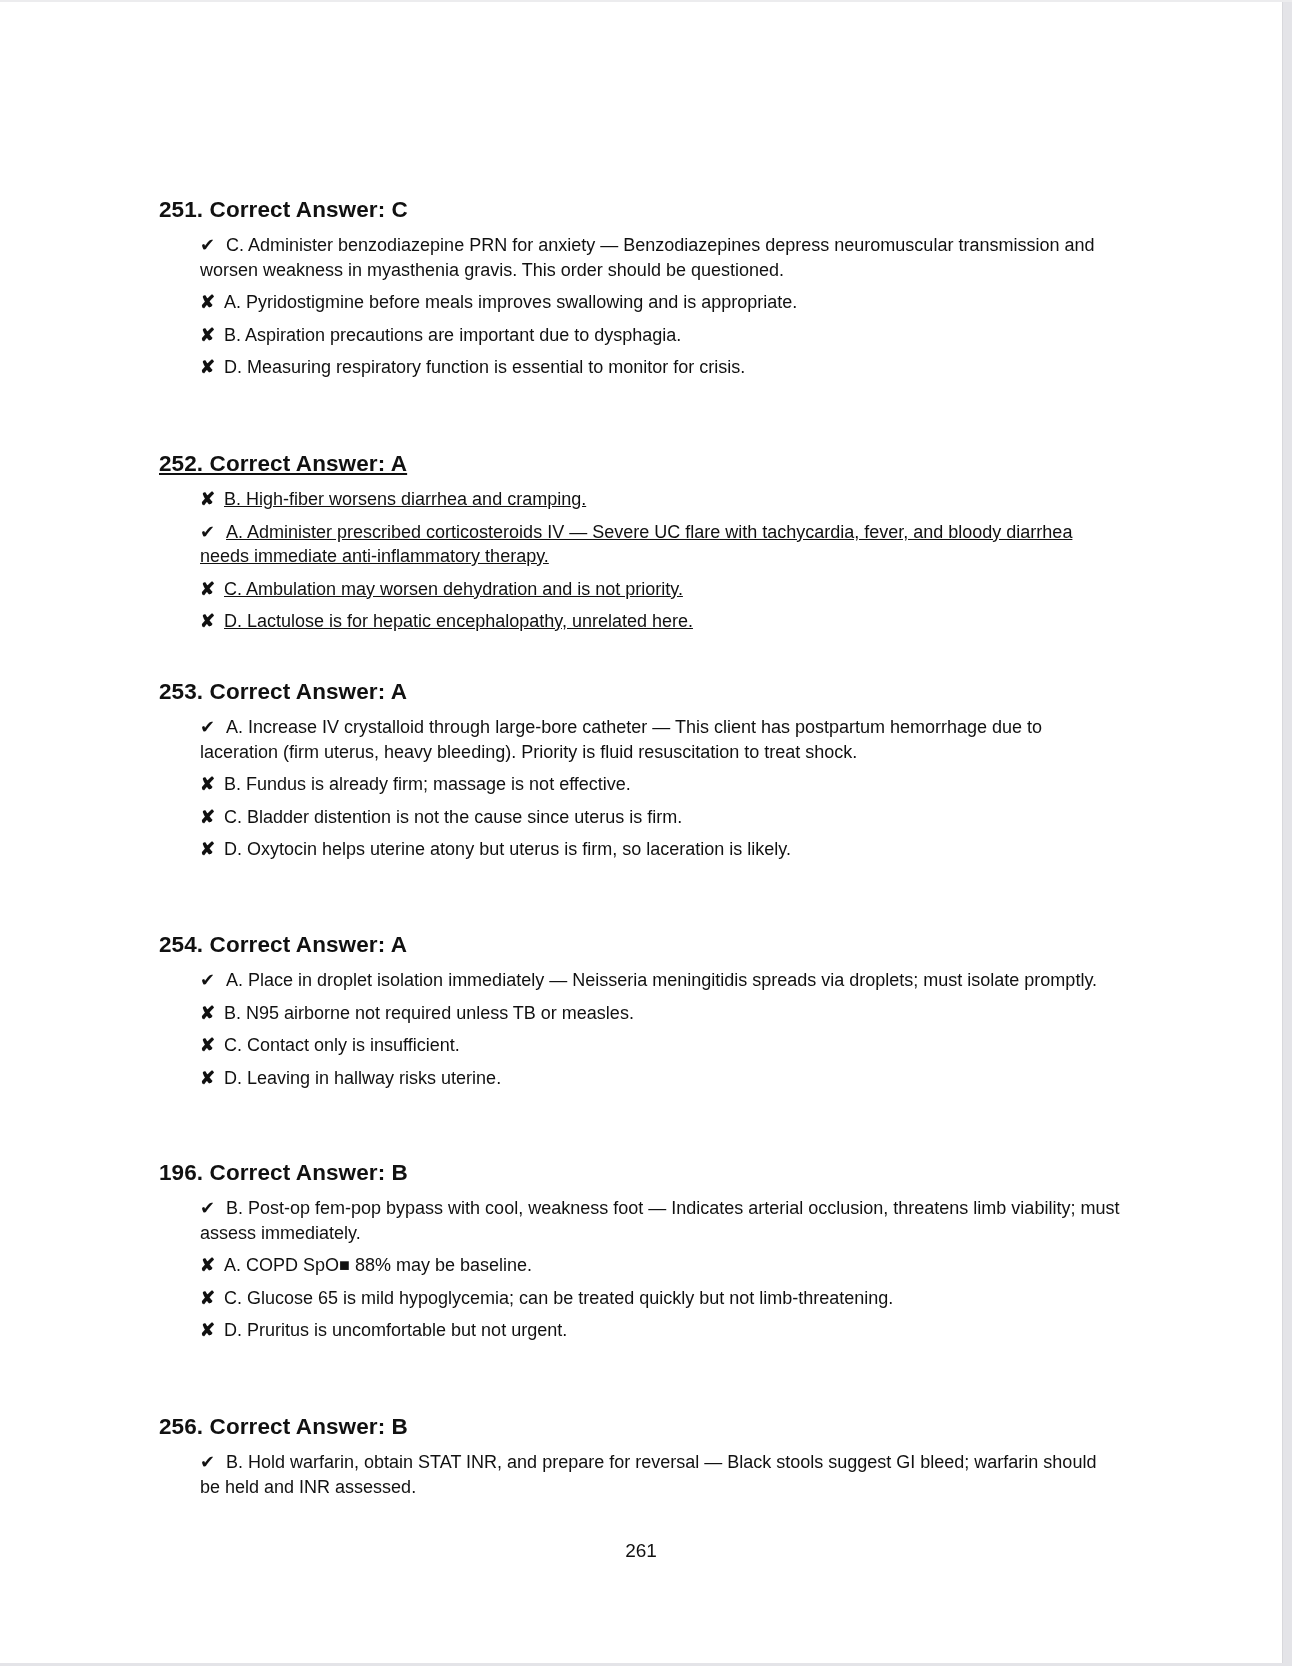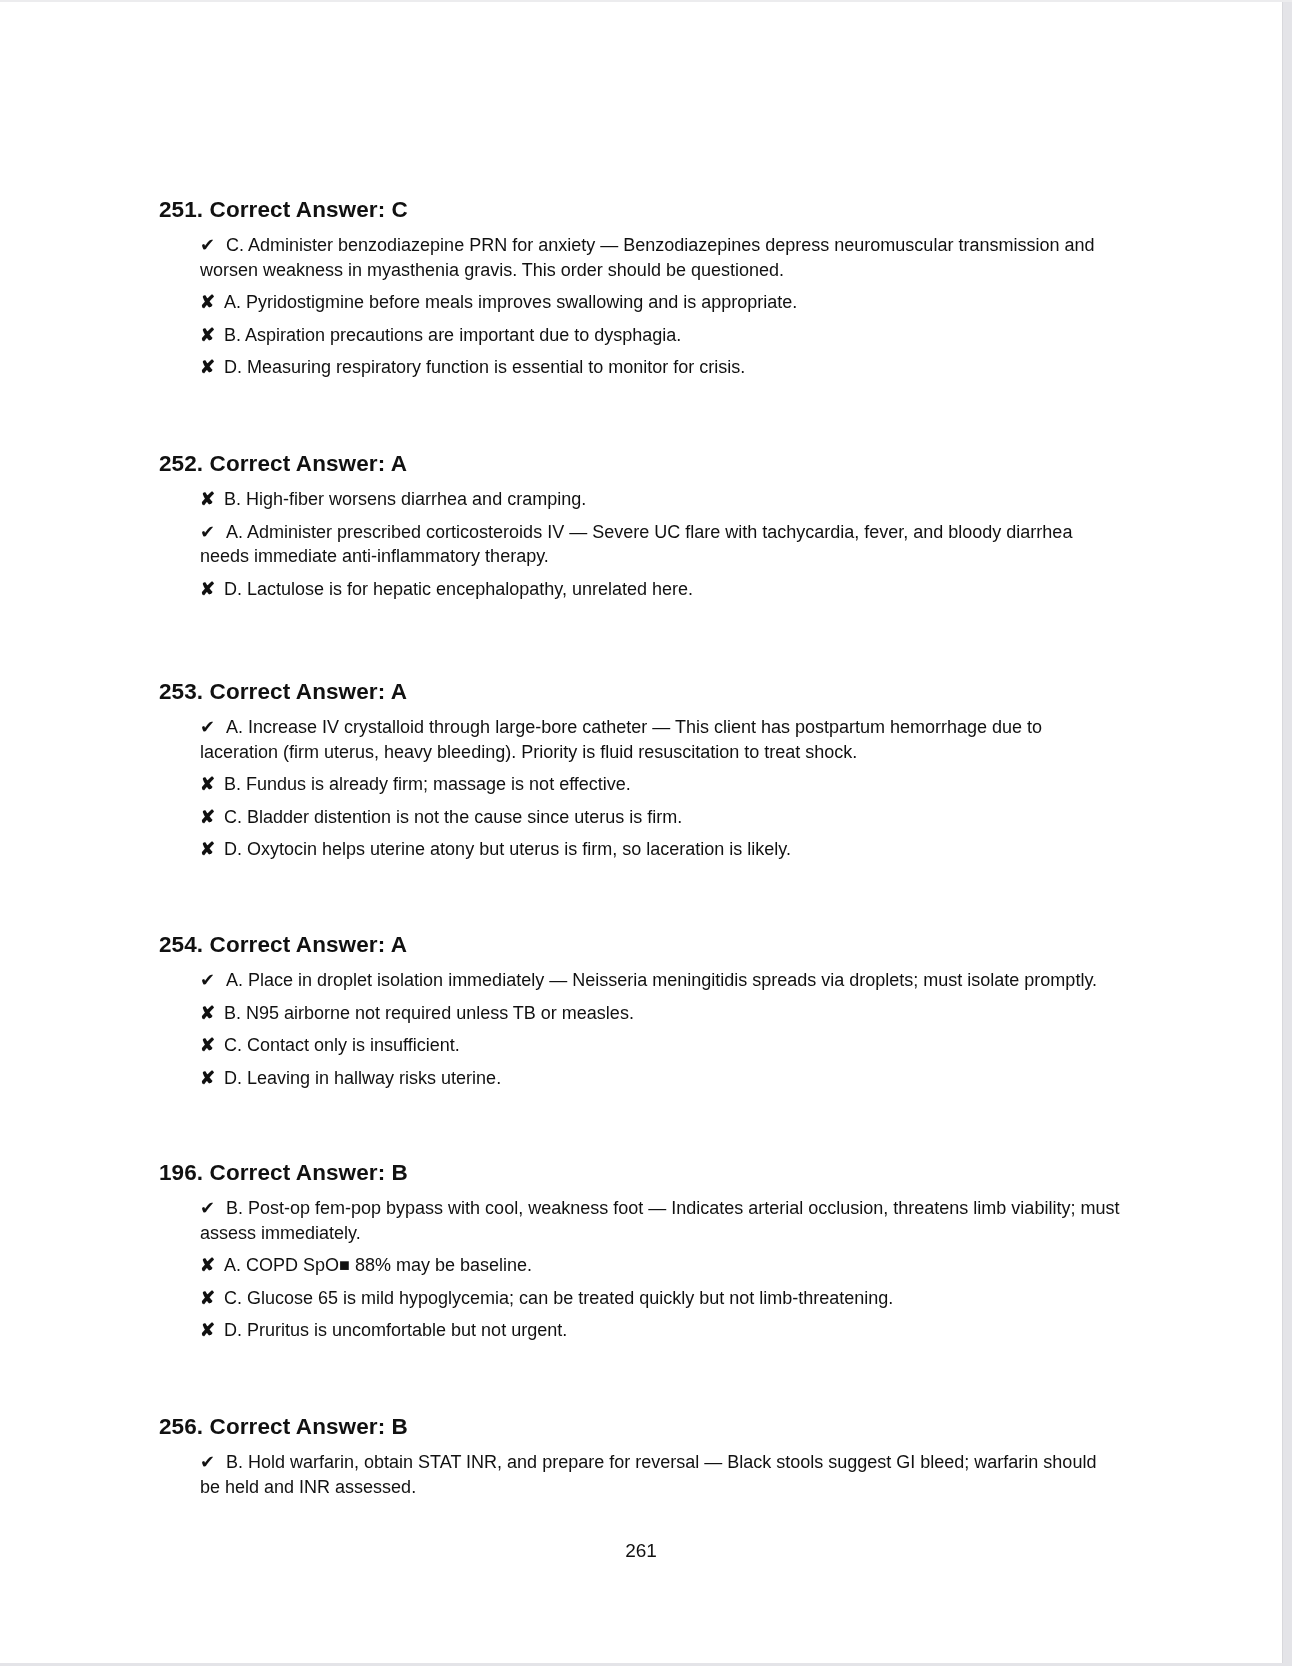--- a/index.html
+++ b/index.html
@@ -41,24 +41,25 @@
 <div class="page">
 
   <div class="block" style="top:195px;">
     <div class="heading">251. Correct Answer: C</div>
     <div class="item"><span class="mark">✔</span><span>C. Administer benzodiazepine PRN for anxiety — Benzodiazepines depress neuromuscular transmission and worsen weakness in myasthenia gravis. This order should be questioned.</span></div>
     <div class="item"><span class="mark x">✘</span><span>A. Pyridostigmine before meals improves swallowing and is appropriate.</span></div>
     <div class="item"><span class="mark x">✘</span><span>B. Aspiration precautions are important due to dysphagia.</span></div>
     <div class="item"><span class="mark x">✘</span><span>D. Measuring respiratory function is essential to monitor for crisis.</span></div>
   </div>
 
-  <div class="block" style="top:449px;">
+  <div class="block" style="top:449px;text-decoration:underline;">
     <div class="heading">252. Correct Answer: A</div>
     <div class="item"><span class="mark x">✘</span><span>B. High-fiber worsens diarrhea and cramping.</span></div>
     <div class="item"><span class="mark">✔</span><span>A. Administer prescribed corticosteroids IV — Severe UC flare with tachycardia, fever, and bloody diarrhea needs immediate anti-inflammatory therapy.</span></div>
+    <div class="item"><span class="mark x">✘</span><span>C. Ambulation may worsen dehydration and is not priority.</span></div>
     <div class="item"><span class="mark x">✘</span><span>D. Lactulose is for hepatic encephalopathy, unrelated here.</span></div>
   </div>
 
   <div class="block" style="top:677px;">
     <div class="heading">253. Correct Answer: A</div>
     <div class="item"><span class="mark">✔</span><span>A. Increase IV crystalloid through large-bore catheter — This client has postpartum hemorrhage due to laceration (firm uterus, heavy bleeding). Priority is fluid resuscitation to treat shock.</span></div>
     <div class="item"><span class="mark x">✘</span><span>B. Fundus is already firm; massage is not effective.</span></div>
     <div class="item"><span class="mark x">✘</span><span>C. Bladder distention is not the cause since uterus is firm.</span></div>
     <div class="item"><span class="mark x">✘</span><span>D. Oxytocin helps uterine atony but uterus is firm, so laceration is likely.</span></div>
   </div>

